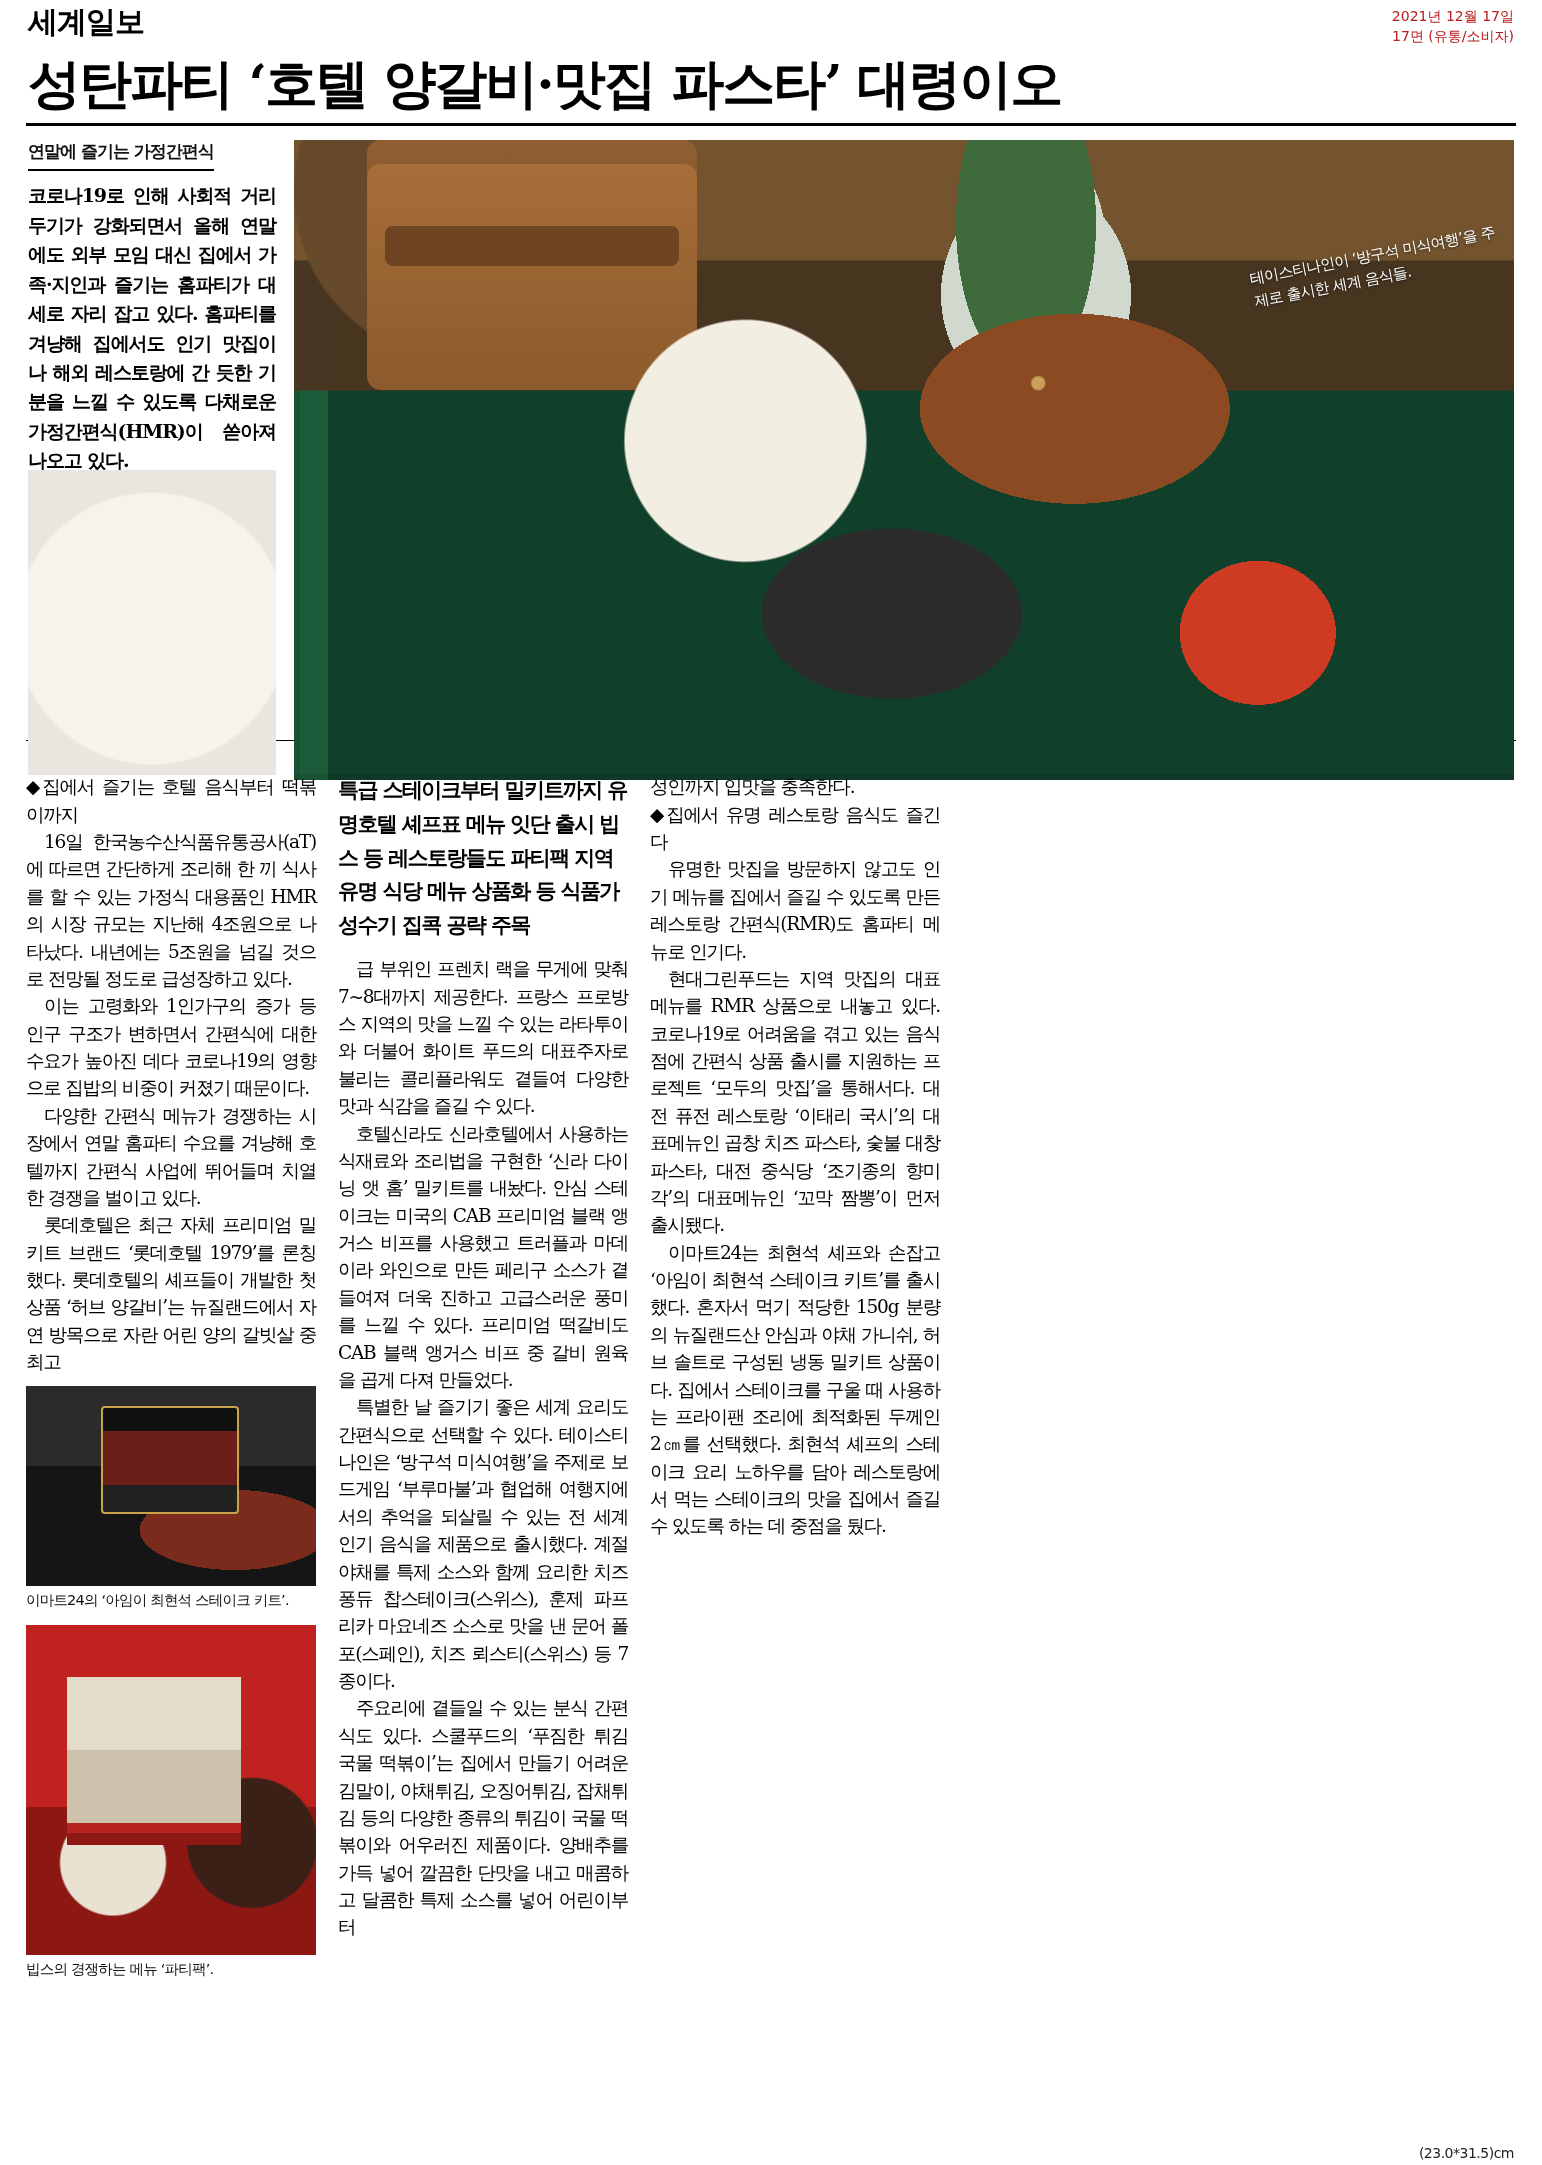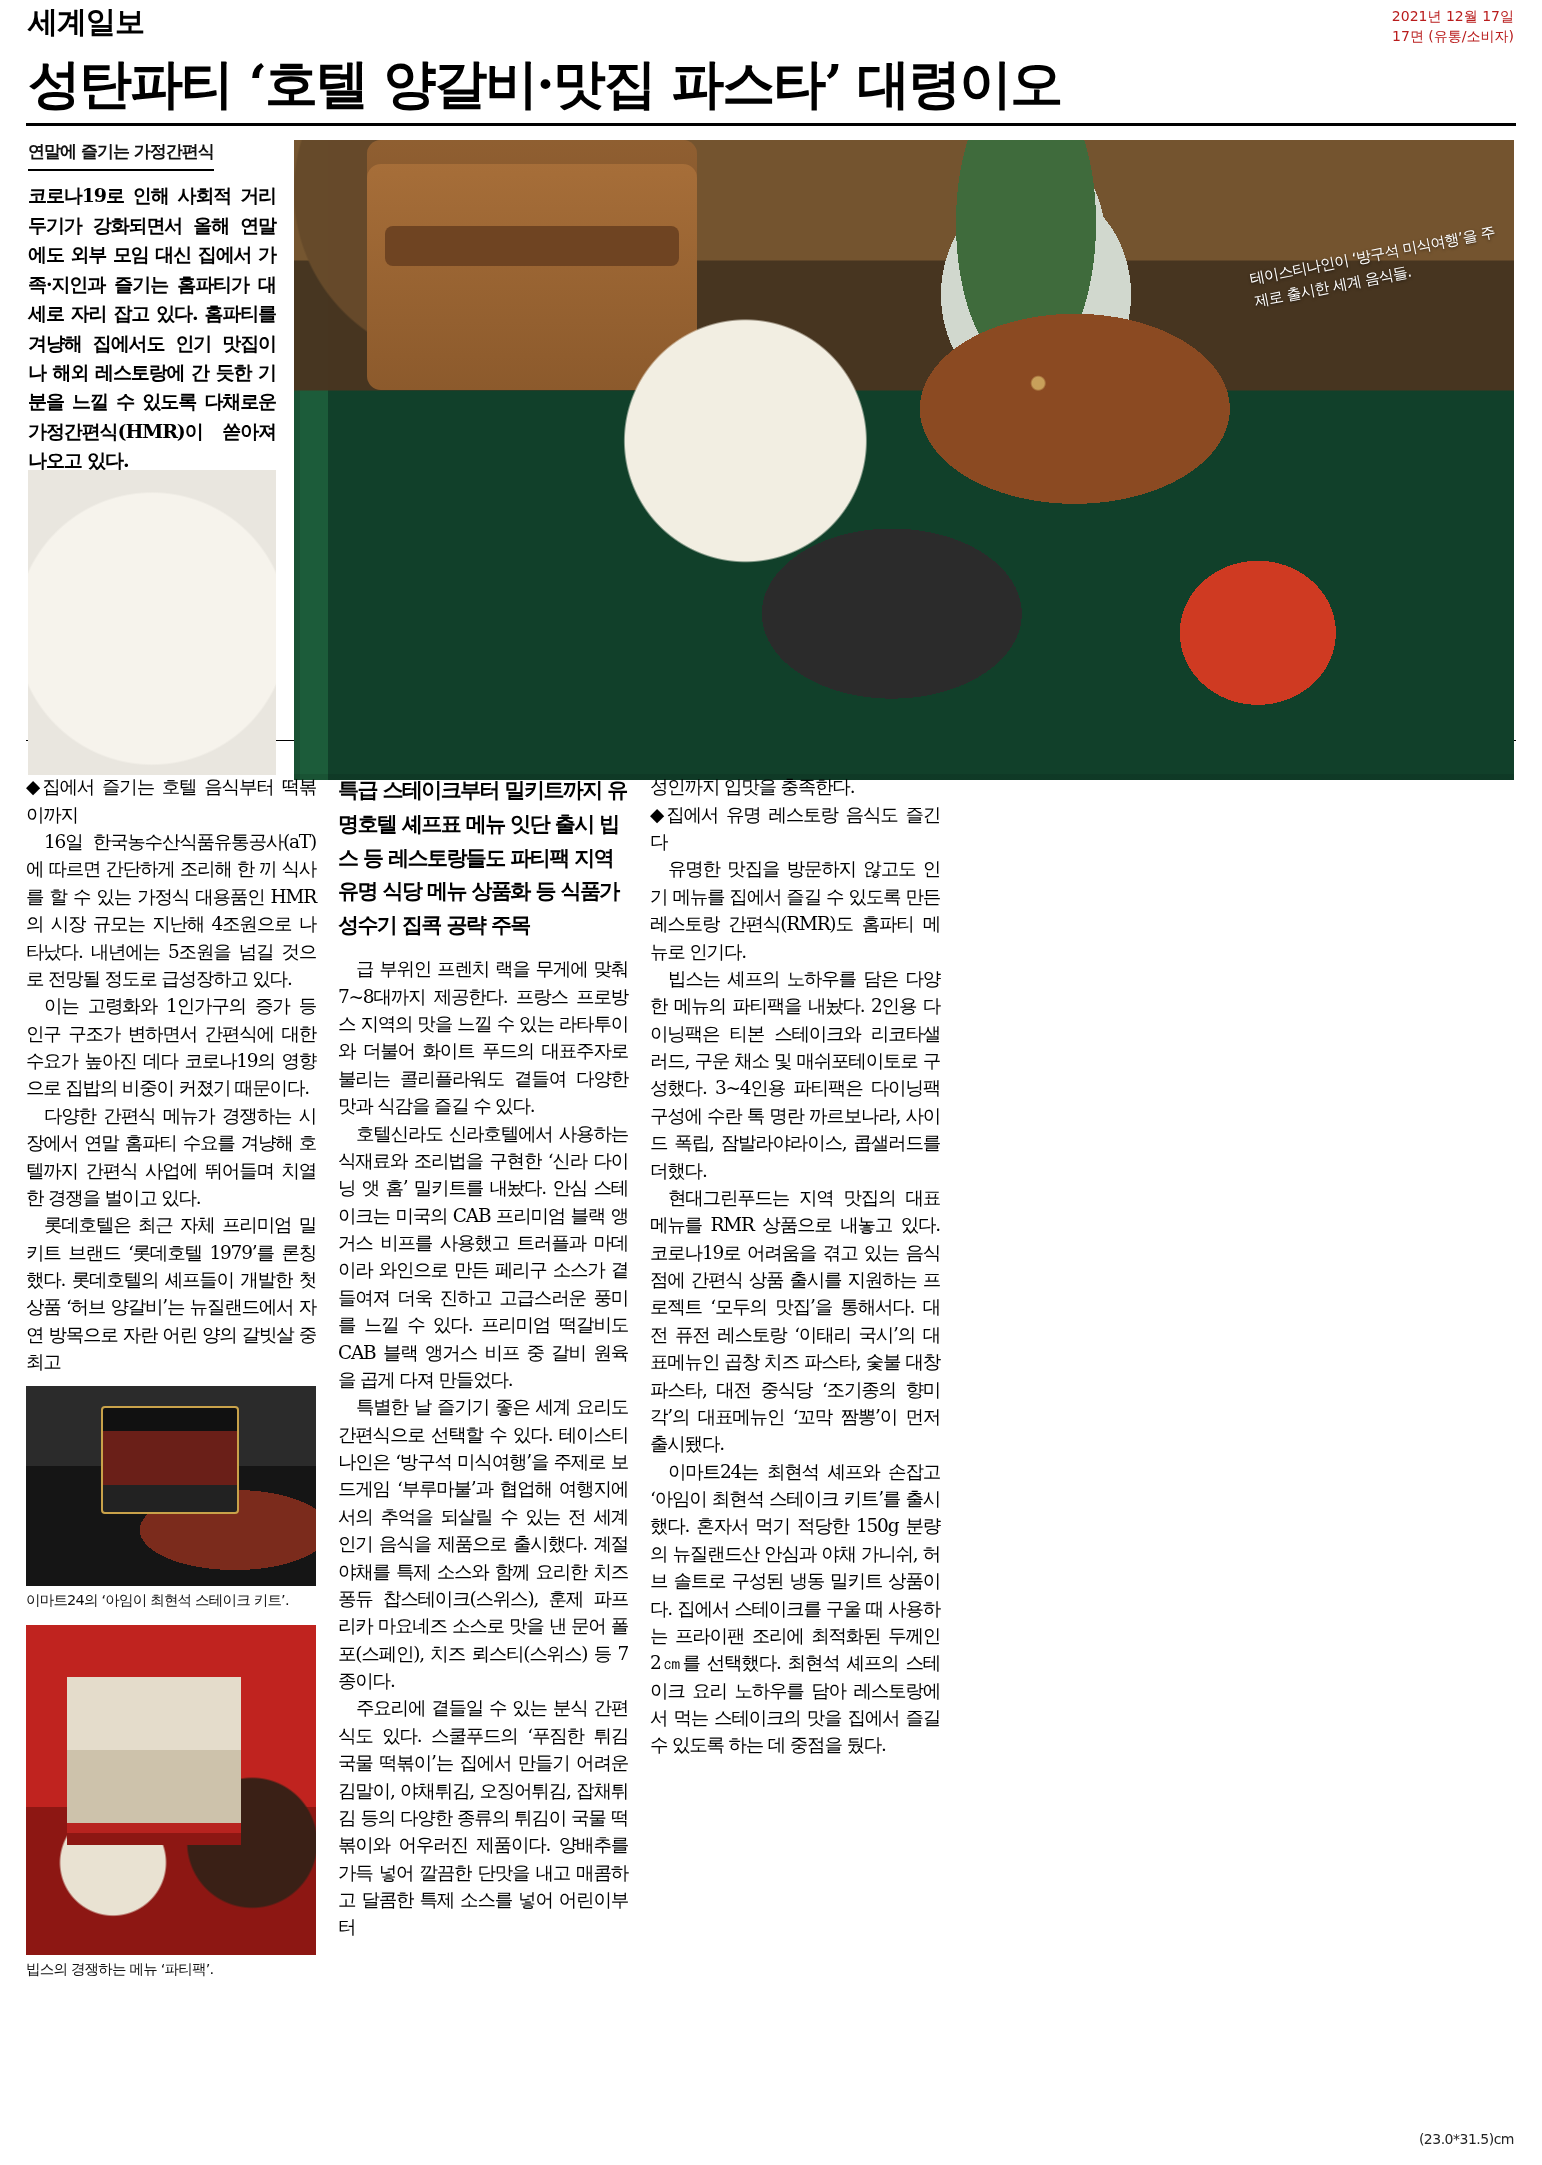--- a/index.html
+++ b/index.html
@@ -88,21 +88,21 @@
     font-weight:bold;font-size:21px;line-height:1.6;letter-spacing:-1.6px;
     color:#000;margin-bottom:14px;
   }
   .photo-emart{width:290px;height:200px;margin:10px 0 4px 0;position:relative;overflow:hidden;}
   .cap-small{
     font-size:14.5px;line-height:1.45;letter-spacing:-0.8px;margin:4px 0 0 0;color:#111;
   }
   .photo-party{width:290px;height:330px;margin:14px 0 4px 0;position:relative;overflow:hidden;}
 
   .footnote{
-    position:absolute;right:28px;bottom:18px;font-size:14px;color:#222;letter-spacing:-0.5px;
+    position:absolute;right:28px;bottom:4px;font-size:14px;color:#222;letter-spacing:-0.5px;
   }
 
   
   .tablescene{
     position:relative;width:100%;height:100%;
     background:
       linear-gradient(90deg,rgba(0,0,0,.12) 0 6px,transparent 6px 48px),
       linear-gradient(0deg,rgba(0,0,0,.10) 0 6px,transparent 6px 48px),
       linear-gradient(90deg,#1c5c3a 0 34px,#11402a 34px 68px),
       linear-gradient(0deg,#153f2b 0 34px,#0e3322 34px 68px);
@@ -248,20 +248,19 @@
       <p>급 부위인 프렌치 랙을 무게에 맞춰 7~8대까지 제공한다. 프랑스 프로방스 지역의 맛을 느낄 수 있는 라타투이와 더불어 화이트 푸드의 대표주자로 불리는 콜리플라워도 곁들여 다양한 맛과 식감을 즐길 수 있다.</p>
       <p>호텔신라도 신라호텔에서 사용하는 식재료와 조리법을 구현한 ‘신라 다이닝 앳 홈’ 밀키트를 내놨다. 안심 스테이크는 미국의 CAB 프리미엄 블랙 앵거스 비프를 사용했고 트러플과 마데이라 와인으로 만든 페리구 소스가 곁들여져 더욱 진하고 고급스러운 풍미를 느낄 수 있다. 프리미엄 떡갈비도 CAB 블랙 앵거스 비프 중 갈비 원육을 곱게 다져 만들었다.</p>
       <p>특별한 날 즐기기 좋은 세계 요리도 간편식으로 선택할 수 있다. 테이스티나인은 ‘방구석 미식여행’을 주제로 보드게임 ‘부루마불’과 협업해 여행지에서의 추억을 되살릴 수 있는 전 세계 인기 음식을 제품으로 출시했다. 계절 야채를 특제 소스와 함께 요리한 치즈퐁듀 찹스테이크(스위스), 훈제 파프리카 마요네즈 소스로 맛을 낸 문어 폴포(스페인), 치즈 뢰스티(스위스) 등 7종이다.</p>
       <p>주요리에 곁들일 수 있는 분식 간편식도 있다. 스쿨푸드의 ‘푸짐한 튀김 국물 떡볶이’는 집에서 만들기 어려운 김말이, 야채튀김, 오징어튀김, 잡채튀김 등의 다양한 종류의 튀김이 국물 떡볶이와 어우러진 제품이다. 양배추를 가득 넣어 깔끔한 단맛을 내고 매콤하고 달콤한 특제 소스를 넣어 어린이부터</p>
     </div>
 
     <div class="col">
       <p class="noind">성인까지 입맛을 충족한다.</p>
       <p class="diamond">◆집에서 유명 레스토랑 음식도 즐긴다</p>
       <p>유명한 맛집을 방문하지 않고도 인기 메뉴를 집에서 즐길 수 있도록 만든 레스토랑 간편식(RMR)도 홈파티 메뉴로 인기다.</p>
-      <p>빕스는 셰프의 노하우를 담은 다양한 메뉴의 파티팩을 내놨다. 2인용 다이닝팩은 티본 스테이크와 리코타샐러드, 구운 채소 및 매쉬포테이토로 구성했다. 3~4인용 파티팩은 다이닝팩 구성에 수란 톡 명란 까르보나라, 사이드 폭립, 잠발라야라이스, 콥샐러드를 더했다.</p>
       <p>현대그린푸드는 지역 맛집의 대표 메뉴를 RMR 상품으로 내놓고 있다. 코로나19로 어려움을 겪고 있는 음식점에 간편식 상품 출시를 지원하는 프로젝트 ‘모두의 맛집’을 통해서다. 대전 퓨전 레스토랑 ‘이태리 국시’의 대표메뉴인 곱창 치즈 파스타, 숯불 대창 파스타, 대전 중식당 ‘조기종의 향미각’의 대표메뉴인 ‘꼬막 짬뽕’이 먼저 출시됐다.</p>
       <p>이마트24는 최현석 셰프와 손잡고 ‘아임이 최현석 스테이크 키트’를 출시했다. 혼자서 먹기 적당한 150g 분량의 뉴질랜드산 안심과 야채 가니쉬, 허브 솔트로 구성된 냉동 밀키트 상품이다. 집에서 스테이크를 구울 때 사용하는 프라이팬 조리에 최적화된 두께인 2㎝를 선택했다. 최현석 셰프의 스테이크 요리 노하우를 담아 레스토랑에서 먹는 스테이크의 맛을 집에서 즐길 수 있도록 하는 데 중점을 뒀다.</p>
     </div>
   </div>
 
   <div class="footnote">(23.0*31.5)cm</div>
 </div>
 
 </body></html>

